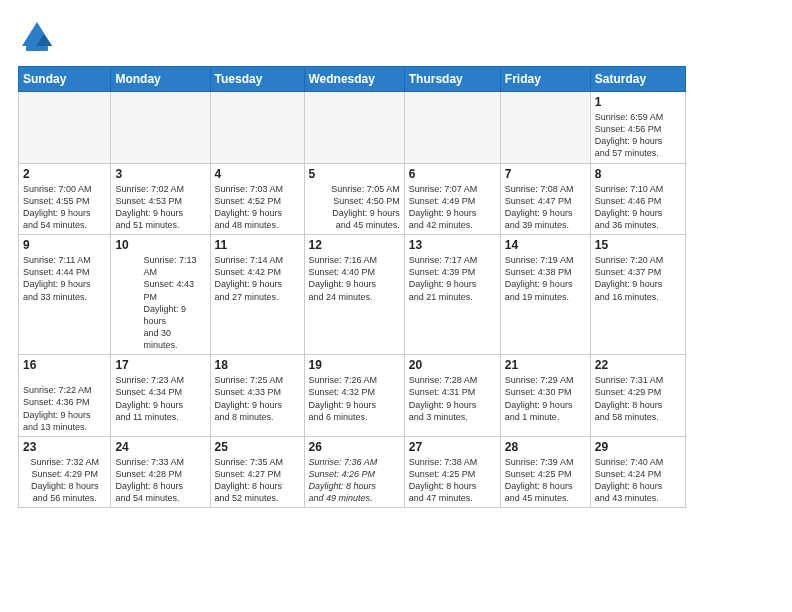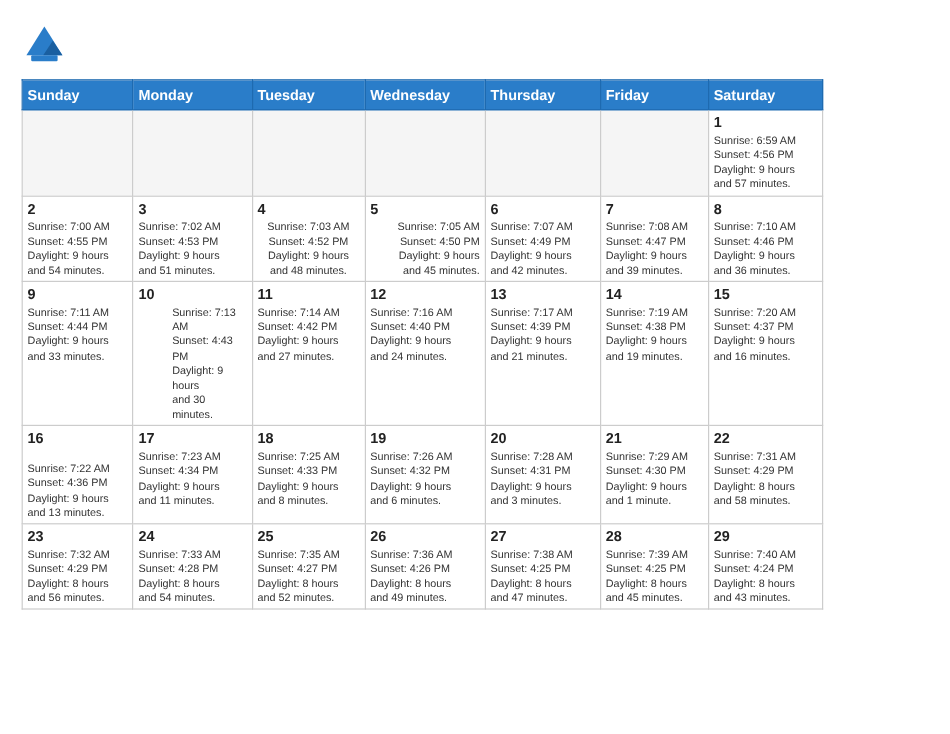--- a/index.html
+++ b/index.html
@@ -152,21 +152,21 @@
           </td>
           <td>
             <span class="day-number">3</span>
             <div class="day-info" style="white-space: pre-line;">Sunrise: 7:02 AM
 Sunset: 4:53 PM
 Daylight: 9 hours
 and 51 minutes.</div>
           </td>
           <td>
             <span class="day-number">4</span>
-            <div class="day-info" style="white-space: pre-line; text-align: center;">Sunrise: 7:03 AM
+            <div class="day-info" style="white-space: pre-line;">Sunrise: 7:03 AM
 Sunset: 4:52 PM
 Daylight: 9 hours
 and 48 minutes.</div>
           </td>
           <td>
             <span class="day-number">5</span>
             <div class="day-info" style="white-space: pre-line; text-align: right;">Sunrise: 7:05 AM
 Sunset: 4:50 PM
 Daylight: 9 hours
 and 45 minutes.</div>
@@ -291,42 +291,42 @@
             <span class="day-number">22</span>
             <div class="day-info" style="white-space: pre-line;">Sunrise: 7:31 AM
 Sunset: 4:29 PM
 Daylight: 8 hours
 and 58 minutes.</div>
           </td>
         </tr>
         <tr>
           <td>
             <span class="day-number">23</span>
-            <div class="day-info" style="white-space: pre-line;">Sunrise: 7:32 AM
+            <div class="day-info" style="white-space: pre-line; text-align: center;">Sunrise: 7:32 AM
 Sunset: 4:29 PM
 Daylight: 8 hours
 and 56 minutes.</div>
           </td>
           <td>
             <span class="day-number">24</span>
             <div class="day-info" style="white-space: pre-line;">Sunrise: 7:33 AM
 Sunset: 4:28 PM
 Daylight: 8 hours
 and 54 minutes.</div>
           </td>
           <td>
             <span class="day-number">25</span>
             <div class="day-info" style="white-space: pre-line;">Sunrise: 7:35 AM
 Sunset: 4:27 PM
 Daylight: 8 hours
 and 52 minutes.</div>
           </td>
           <td>
             <span class="day-number">26</span>
-            <div class="day-info" style="white-space: pre-line;">Sunrise: 7:36 AM
+            <div class="day-info" style="white-space: pre-line; font-style: italic;">Sunrise: 7:36 AM
 Sunset: 4:26 PM
 Daylight: 8 hours
 and 49 minutes.</div>
           </td>
           <td>
             <span class="day-number">27</span>
             <div class="day-info" style="white-space: pre-line;">Sunrise: 7:38 AM
 Sunset: 4:25 PM
 Daylight: 8 hours
 and 47 minutes.</div>

